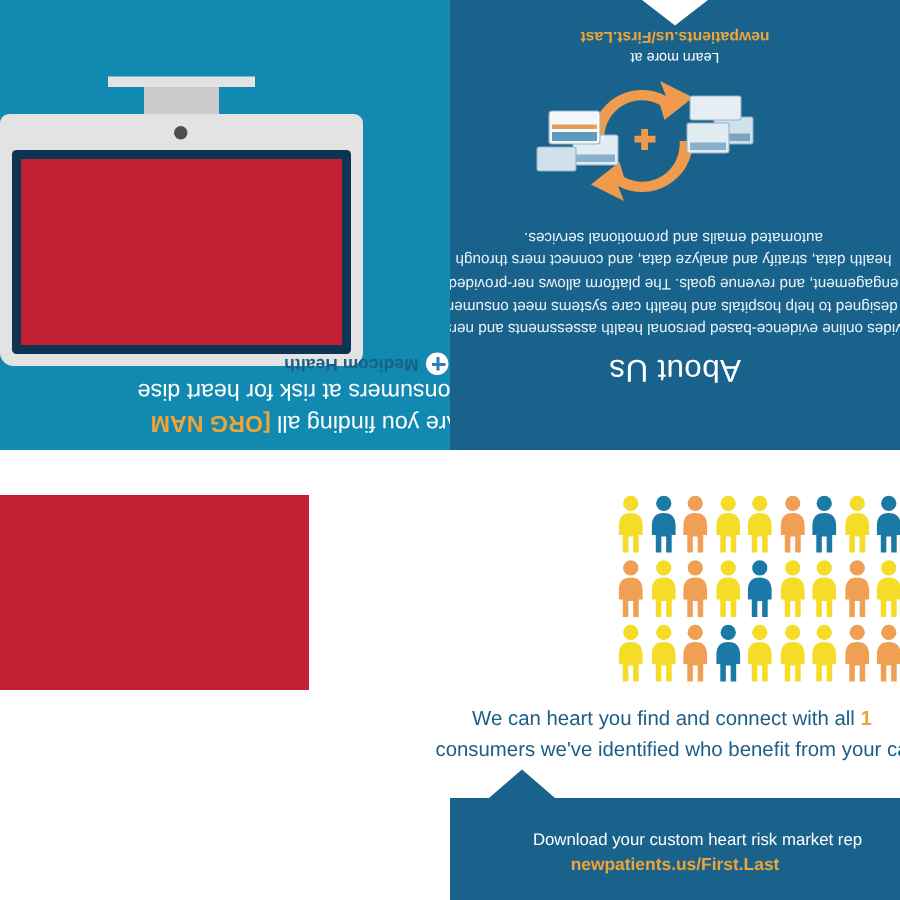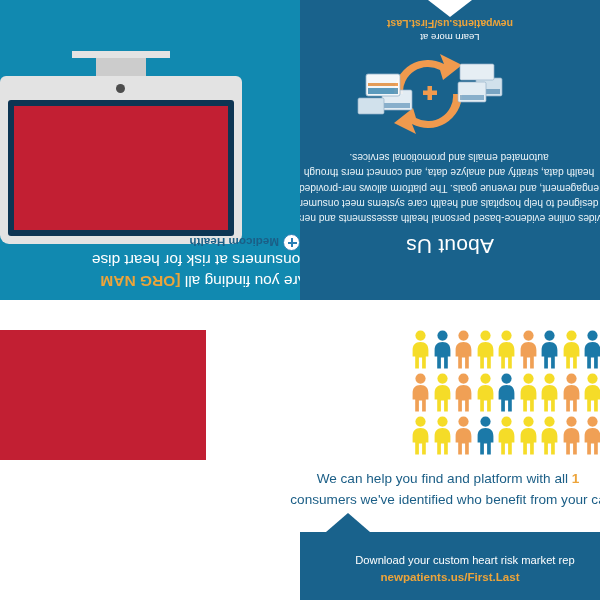--- a/index.html
+++ b/index.html
@@ -385,21 +385,21 @@
       <div class="person">
         <svg width="19" height="39" viewBox="0 0 19 39">
           <circle cx="9.5" cy="5.6" r="5.1" fill="#f0a055"></circle>
           <path d="M9.5 12 C4.2 12 1.6 15 1.6 20.3 L1.6 26.6 L4.2 26.6 L4.2 38.4 L7.9 38.4 L7.9 27.6 L11.1 27.6 L11.1 38.4 L14.8 38.4 L14.8 26.6 L17.4 26.6 L17.4 20.3 C17.4 15 14.8 12 9.5 12 Z" fill="#f0a055"></path>
         </svg>
       </div>
     </div>
 
   <div class="help-text">
     <div>
-      <span>We can help you find and platform with all </span><span class="help-num">1</span>
+      <span>We can heart you find and connect with all </span><span class="help-num">1</span>
     </div>
     <div>consumers we've identified who benefit from your ca</div>
   </div>
 
   <div class="bottom-notch"></div>
   <div class="bottom-band"></div>
   <div class="bottom-text">Download your custom heart risk market rep</div>
   <div class="bottom-url">newpatients.us/First.Last</div>
 
 </div>

